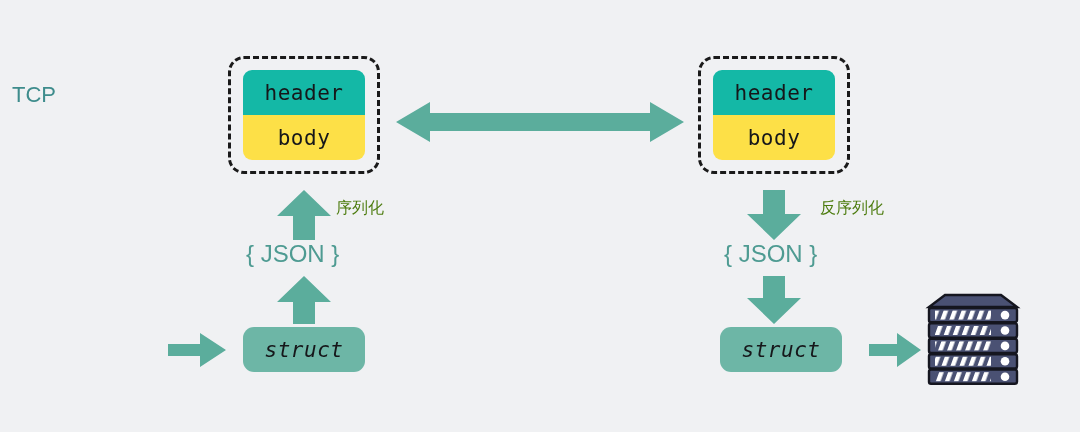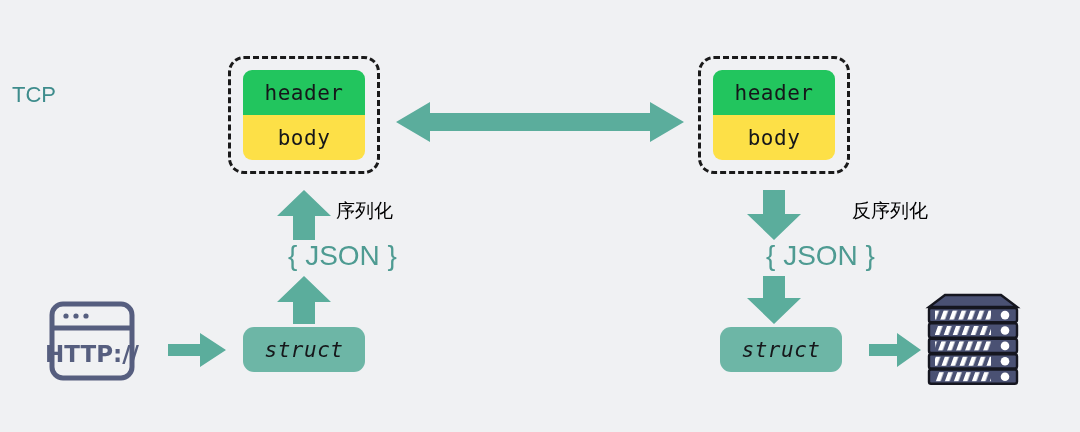--- a/index.html
+++ b/index.html
@@ -34,21 +34,21 @@
     height: 46px;
     display: flex;
     align-items: center;
     justify-content: center;
     font-family: "DejaVu Sans Mono", monospace;
     font-size: 21px;
     color: #16171a;
     letter-spacing: 0.5px;
   }
   .packet-header {
-    background: #22c55e;
+    background: #14b8a6;
     border-radius: 9px 9px 0 0;
   }
   .packet-body {
     background: #fde047;
     border-radius: 0 0 9px 9px;
   }
 
   
   .struct-box {
     background: #6DB6A6;
@@ -64,31 +64,30 @@
   }
 
   
   .lbl-tcp {
     color: #3E8C8C;
     font-size: 22px;
     font-family: "Liberation Sans", sans-serif;
     white-space: nowrap;
   }
   .lbl-cjk {
-    color: #000000;
-    font-size: 19px;
+    color: #4d7c0f;
+    font-size: 16px;
     font-family: Liberation Serif, serif;
     white-space: nowrap;
   }
   .lbl-json {
     color: #4E9B92;
-    font-size: 28px;
+    font-size: 24px;
     font-family: "Liberation Sans", sans-serif;
     white-space: nowrap;
-    margin-left: 42px;
   }
 
   svg { display: block; overflow: visible; }
 </style>
 </head>
 <body>
 
 <div id="canvas">
 
   <div class="packet abs" style="left:228px; top:56px; width:152px; height:118px;">
@@ -126,38 +125,28 @@
   </div>
 
   <div class="struct-box abs" style="left:243px; top:327px; width:122px; height:45px;">struct</div>
 
   <div class="abs" style="left:168px; top:333px;">
     <svg width="58" height="34" viewBox="0 0 58 34">
       <polygon points="0,11 32,11 32,0 58,17 32,34 32,23 0,23" fill="#5BAD9C"></polygon>
     </svg>
   </div>
 
-  <div class="abs" style="left:48px; top:300px;">
-    <svg width="88" height="82" viewBox="0 0 88 82">
-      <rect x="4" y="4" width="80" height="74" rx="11" ry="11" fill="none" stroke="#565E7F" stroke-width="5"></rect>
-      <line x1="4" y1="28" x2="84" y2="28" stroke="#565E7F" stroke-width="5"></line>
-      <circle cx="18" cy="16" r="2.6" fill="#565E7F"></circle>
-      <circle cx="28" cy="16" r="2.6" fill="#565E7F"></circle>
-      <circle cx="38" cy="16" r="2.6" fill="#565E7F"></circle>
-      <text x="44" y="62" fill="#565E7F" font-family="'DejaVu Sans',sans-serif" font-size="23" font-weight="bold" text-anchor="middle">HTTP://</text>
-    </svg>
-  </div>
 
   <div class="abs" style="left:747px; top:190px;">
     <svg width="54" height="50" viewBox="0 0 54 50">
       <polygon points="16,0 38,0 38,24 54,24 27,50 0,24 16,24" fill="#5BAD9C"></polygon>
     </svg>
   </div>
 
-  <div class="lbl-cjk abs" style="left:852px; top:198px;">反序列化</div>
+  <div class="lbl-cjk abs" style="left:820px; top:198px;">反序列化</div>
 
   <div class="lbl-json abs" style="left:724px; top:240px;">{ JSON }</div>
 
   <div class="abs" style="left:747px; top:276px;">
     <svg width="54" height="48" viewBox="0 0 54 48">
       <polygon points="16,0 38,0 38,22 54,22 27,48 0,22 16,22" fill="#5BAD9C"></polygon>
     </svg>
   </div>
 
   <div class="struct-box abs" style="left:720px; top:327px; width:122px; height:45px;">struct</div>

